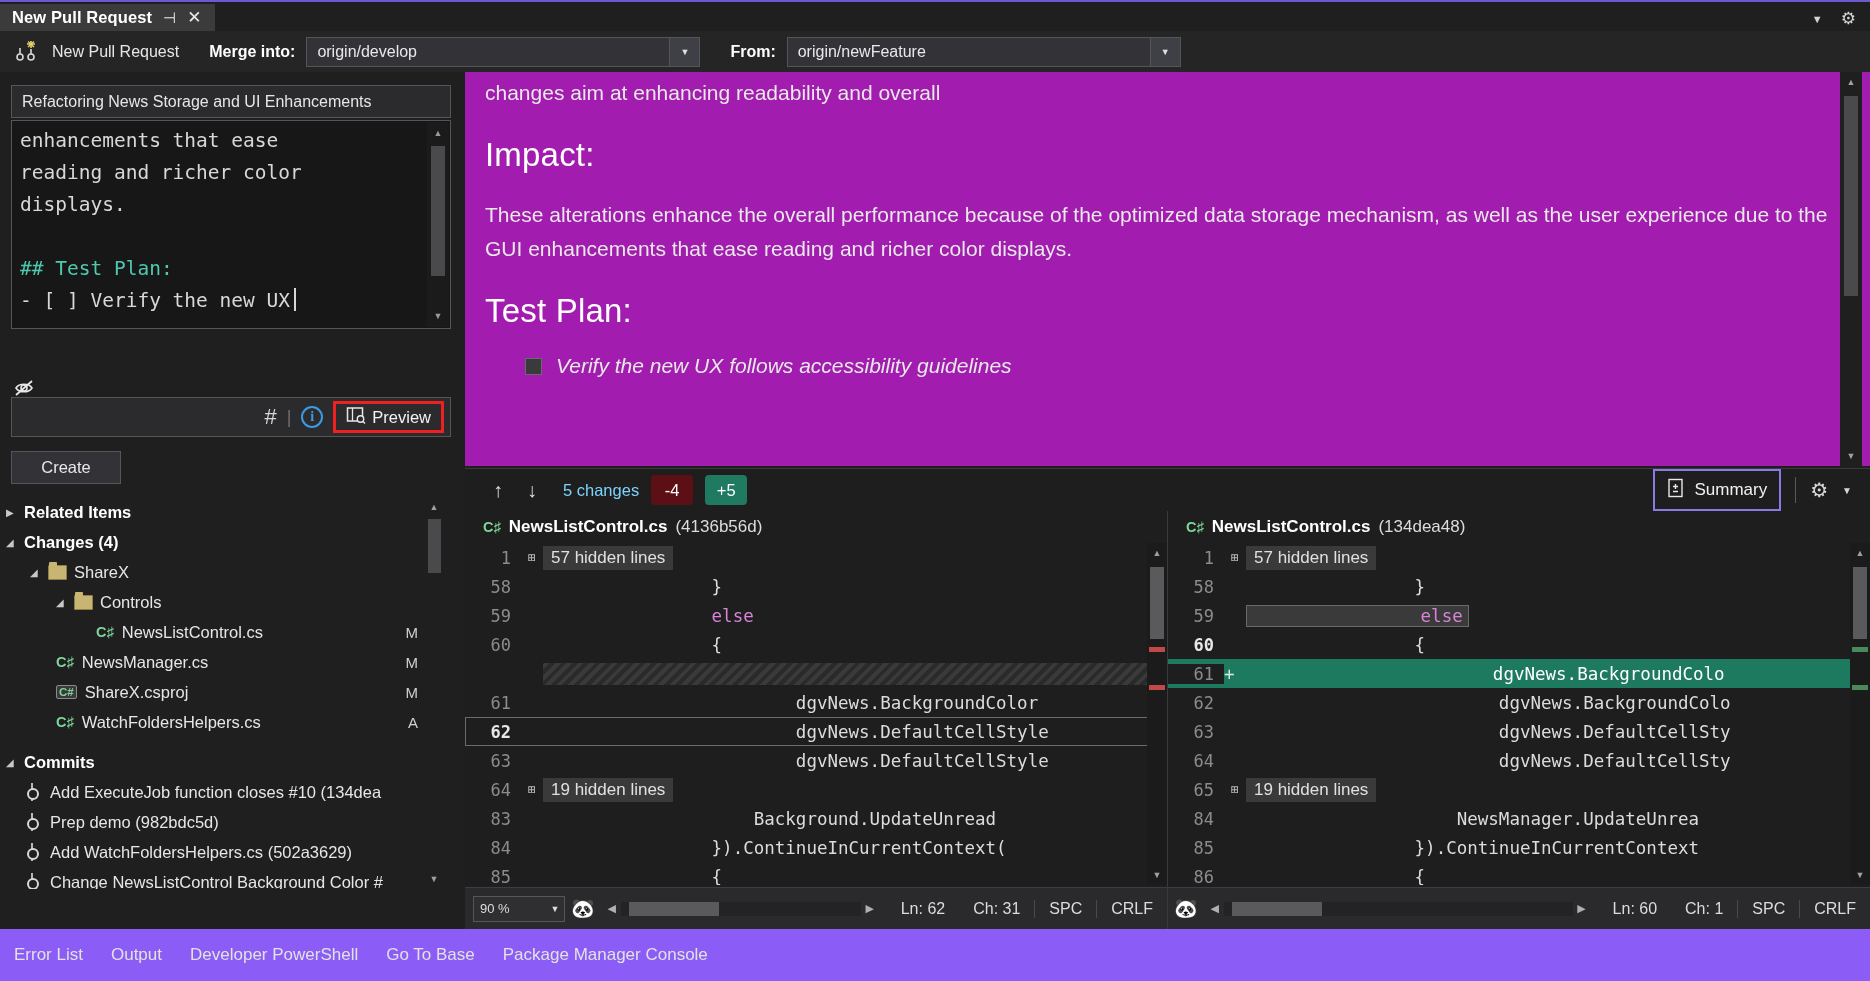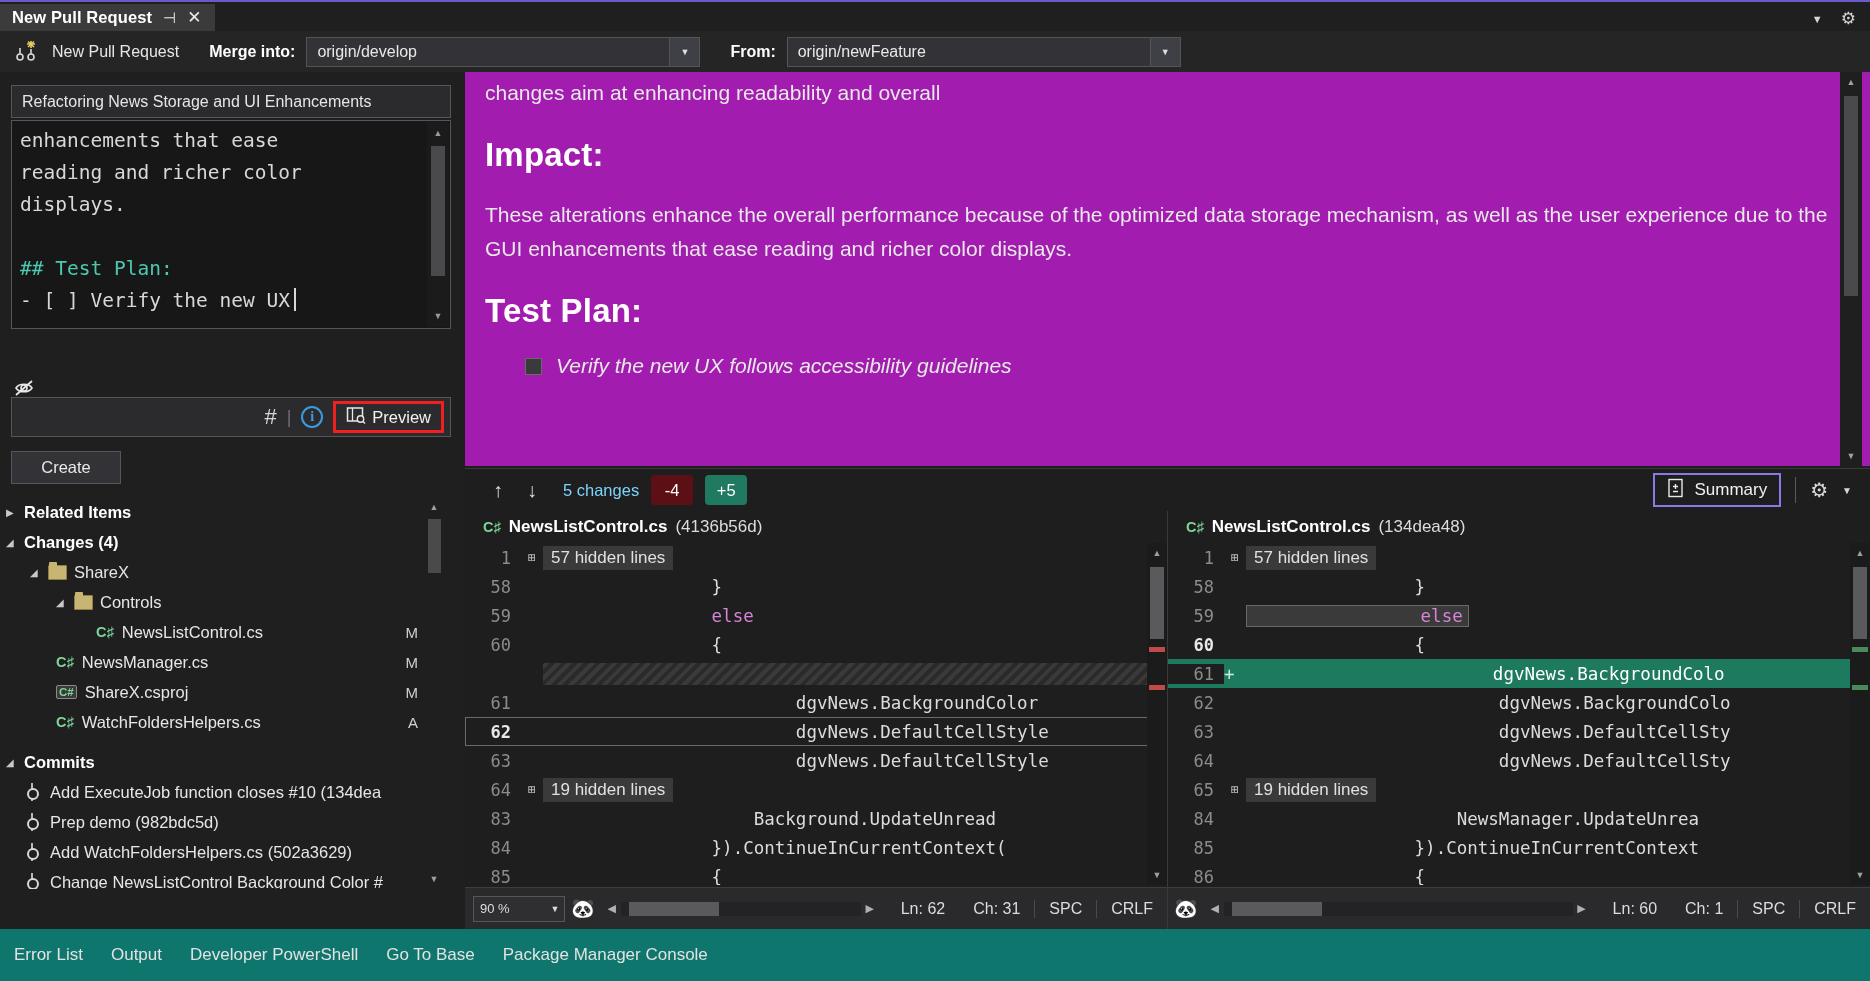--- a/index.html
+++ b/index.html
@@ -230,21 +230,21 @@
     background: #a21caf;
   }
   .md-body {
     position: absolute; left: 20px; top: 4px; right: 38px; bottom: 2px;
     color: #e8e8e8; overflow: hidden;
   }
   .md-p {
     font-size: 21px; line-height: 34px; color: #e9e9e9; margin: 0 0 26px 0;
   }
   .md-h2 {
-    font-size: 33px; font-weight: bold; color: #ffffff;
+    font-size: 33px; font-weight: normal; color: #ffffff;
     margin: 0 0 24px 0; letter-spacing: 0.2px;
   }
   .md-check {
     display: flex; align-items: center; gap: 14px;
     margin-left: 40px; margin-top: 14px; font-style: italic;
   }
   .md-check .cb {
     width: 17px; height: 17px; background: #3a3a3d; border: 1px solid #6a6a6d;
   }
   .md-check .lbl { font-size: 21px; color: #e9e9e9; }
@@ -284,21 +284,21 @@
     display: flex; align-items: center; justify-content: center;
     font-size: 16.5px; color: #ffffff; padding: 0 10px;
   }
   .badge.minus { background: #5c1016; }
   .badge.plus  { background: #1f7a61; }
   .toolbar-right {
     margin-left: auto; display: flex; align-items: center; gap: 14px;
     padding-right: 18px;
   }
   .summary-btn {
-    display: flex; align-items: center; gap: 9px; height: 34px;
+    display: flex; align-items: center; gap: 9px; height: 42px;
     padding: 0 12px; border: 2px solid #8a7ae8; background: transparent;
     cursor: pointer;
   }
   .summary-btn .lbl { font-size: 17px; color: #f0f0f0; }
   .vdiv { width: 1px; height: 26px; background: #5a5a5a; }
   .gear-btn { font-size: 20px; color: #d8d8d8; cursor: pointer; }
   .gear-chev { font-size: 10px; color: #d8d8d8; cursor: pointer; }
 
   .diff-cols {
     position: absolute; left: 0; top: 42px; right: 0; bottom: 0;
@@ -388,21 +388,21 @@
   }
   .hscroll .la, .hscroll .ra { font-size: 11px; color: #b0b0b0; width: 18px; text-align: center; }
   .hscroll .track { flex: 1; height: 14px; background: #232325; position: relative; }
   .hscroll .thumb { position: absolute; left: 8px; top: 0; height: 14px; width: 90px; background: #5a5a5d; }
   .st-cell { padding: 0 14px; font-size: 16px; white-space: nowrap; }
   .st-cell.bordered { border-left: 1px solid #4a4a4c; }
 
   
   .bottombar {
     position: absolute; left: 0; bottom: 0; width: 1870px; height: 52px;
-    background: #0f766e; display: flex; align-items: center;
+    background: #8b5cf6; display: flex; align-items: center;
     padding-left: 0;
   }
   .btab {
     font-size: 17px; color: #e2e2e2; padding: 0 14px; cursor: pointer;
     white-space: nowrap;
   }
   .left-splitter {
     position: absolute; left: 455px; top: 72px; width: 8px; bottom: 52px;
     background: #1f1f1f; cursor: col-resize;
   }

